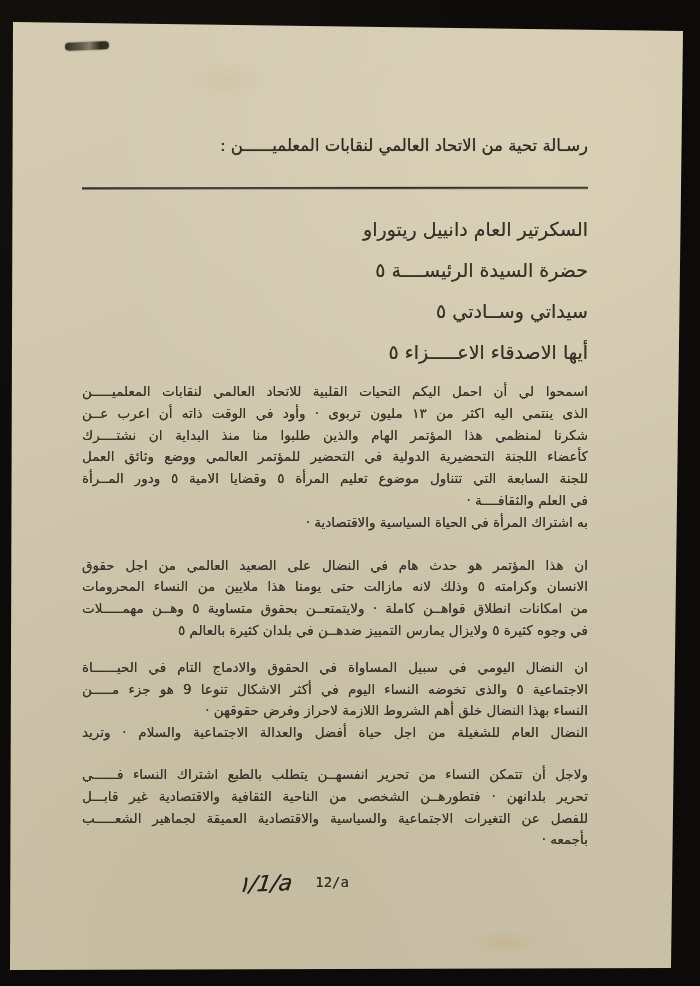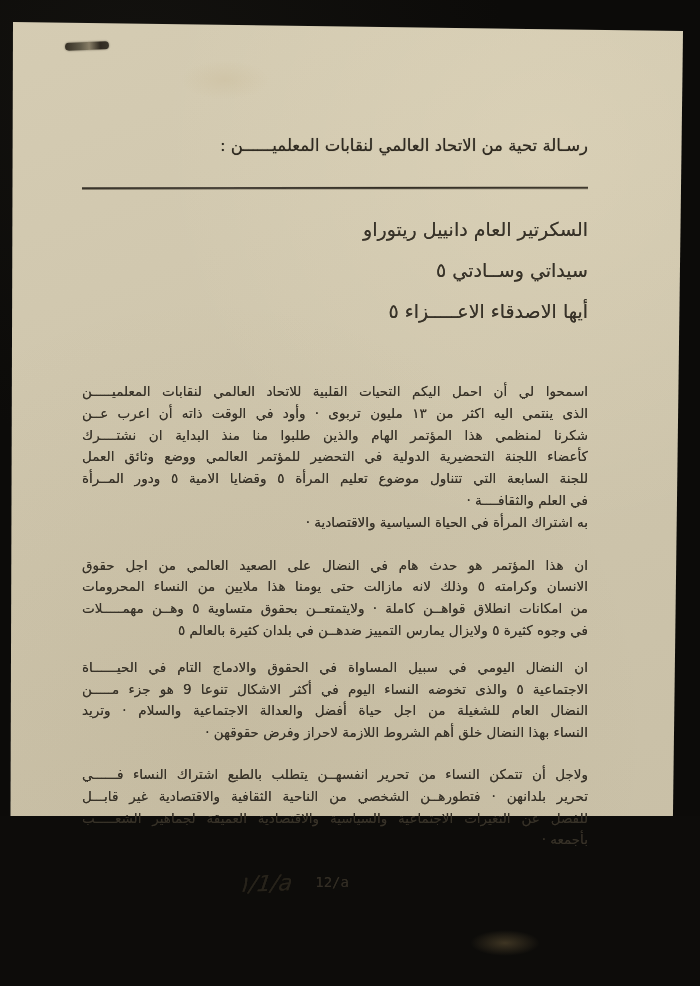--- a/index.html
+++ b/index.html
@@ -3,21 +3,21 @@
 <meta charset="utf-8">
 <style>
   html,body { margin:0; padding:0; }
   body {
     width:700px; height:986px;
     background:#0d0c0a;
     overflow:hidden;
     font-family:"DejaVu Sans", sans-serif;
   }
   .scan {
-    position:relative; width:700px; height:816px;
+    position:relative; width:700px; height:986px;
     background:
       radial-gradient(circle at 20% 10%, rgba(40,38,32,.25), transparent 40%),
       #0c0b09;
   }
   .paper {
     position:absolute; inset:0;
     clip-path: polygon(13px 22px, 683px 31px, 671px 968px, 10px 970px);
     background:
       radial-gradient(circle at 78% 18%, rgba(255,244,214,.18), transparent 45%),
       radial-gradient(circle at 30% 90%, rgba(120,100,60,.08), transparent 50%),
@@ -102,20 +102,21 @@
     <div class="smudge"></div>
     <div class="stain-a"></div>
     <div class="stain-b"></div>
 
     <div class="title ink">رسـالة تحية من الاتحاد العالمي لنقابات المعلميــــــن :</div>
 
     <div class="rule"></div>
 
     <div class="salutations ink">
         <div class="sal">السكرتير العام دانييل ريتوراو</div>
+        <div class="sal">حضرة السيدة الرئيســــة ٥</div>
         <div class="sal">سيداتي وســادتي ٥</div>
         <div class="sal">أيها الاصدقاء الاعـــــزاء ٥</div>
       </div>
 
     <div class="paragraphs ink">
         <div class="para">
           <div class="pline">اسمحوا لي أن احمل اليكم التحيات القلبية للاتحاد العالمي لنقابات المعلميـــــن</div>
           <div class="pline">الذى ينتمي اليه اكثر من ١٣ مليون تربوى · وأود في الوقت ذاته أن اعرب عــن</div>
           <div class="pline">شكرنا لمنظمي هذا المؤتمر الهام والذين طلبوا منا منذ البداية ان نشتــــرك</div>
           <div class="pline">كأعضاء اللجنة التحضيرية الدولية في التحضير للمؤتمر العالمي ووضع وثائق العمل</div>
@@ -127,22 +128,22 @@
         </div>
         <div class="para">
           <div class="pline">ان هذا المؤتمر هو حدث هام في النضال على الصعيد العالمي من اجل حقوق</div>
           <div class="pline">الانسان وكرامته ٥ وذلك لانه مازالت حتى يومنا هذا ملايين من النساء المحرومات</div>
           <div class="pline">من امكانات انطلاق قواهــن كاملة · ولايتمتعــن بحقوق متساوية ٥ وهــن مهمـــــلات</div>
           <div class="pline last">في وجوه كثيرة ٥ ولايزال يمارس التمييز ضدهــن في بلدان كثيرة بالعالم ٥</div>
         </div>
         <div class="para">
           <div class="pline">ان النضال اليومي في سبيل المساواة في الحقوق والادماج التام في الحيــــــاة</div>
           <div class="pline">الاجتماعية ٥ والذى تخوضه النساء اليوم في أكثر الاشكال تنوعا 9 هو جزء مـــــن</div>
+          <div class="pline last">النساء بهذا النضال خلق أهم الشروط اللازمة لاحراز وفرض حقوقهن ·</div>
           <div class="pline">النضال العام للشغيلة من اجل حياة أفضل والعدالة الاجتماعية والسلام · وتريد</div>
-          <div class="pline last">النساء بهذا النضال خلق أهم الشروط اللازمة لاحراز وفرض حقوقهن ·</div>
         </div>
         <div class="para">
           <div class="pline">ولاجل أن تتمكن النساء من تحرير انفسهــن يتطلب بالطبع اشتراك النساء فــــــي</div>
           <div class="pline">تحرير بلدانهن · فتطورهــن الشخصي من الناحية الثقافية والاقتصادية غير قابـــل</div>
           <div class="pline">للفصل عن التغيرات الاجتماعية والسياسية والاقتصادية العميقة لجماهير الشعـــــب</div>
           <div class="pline last">بأجمعه ·</div>
         </div>
       </div>
 
     <div class="footer">

